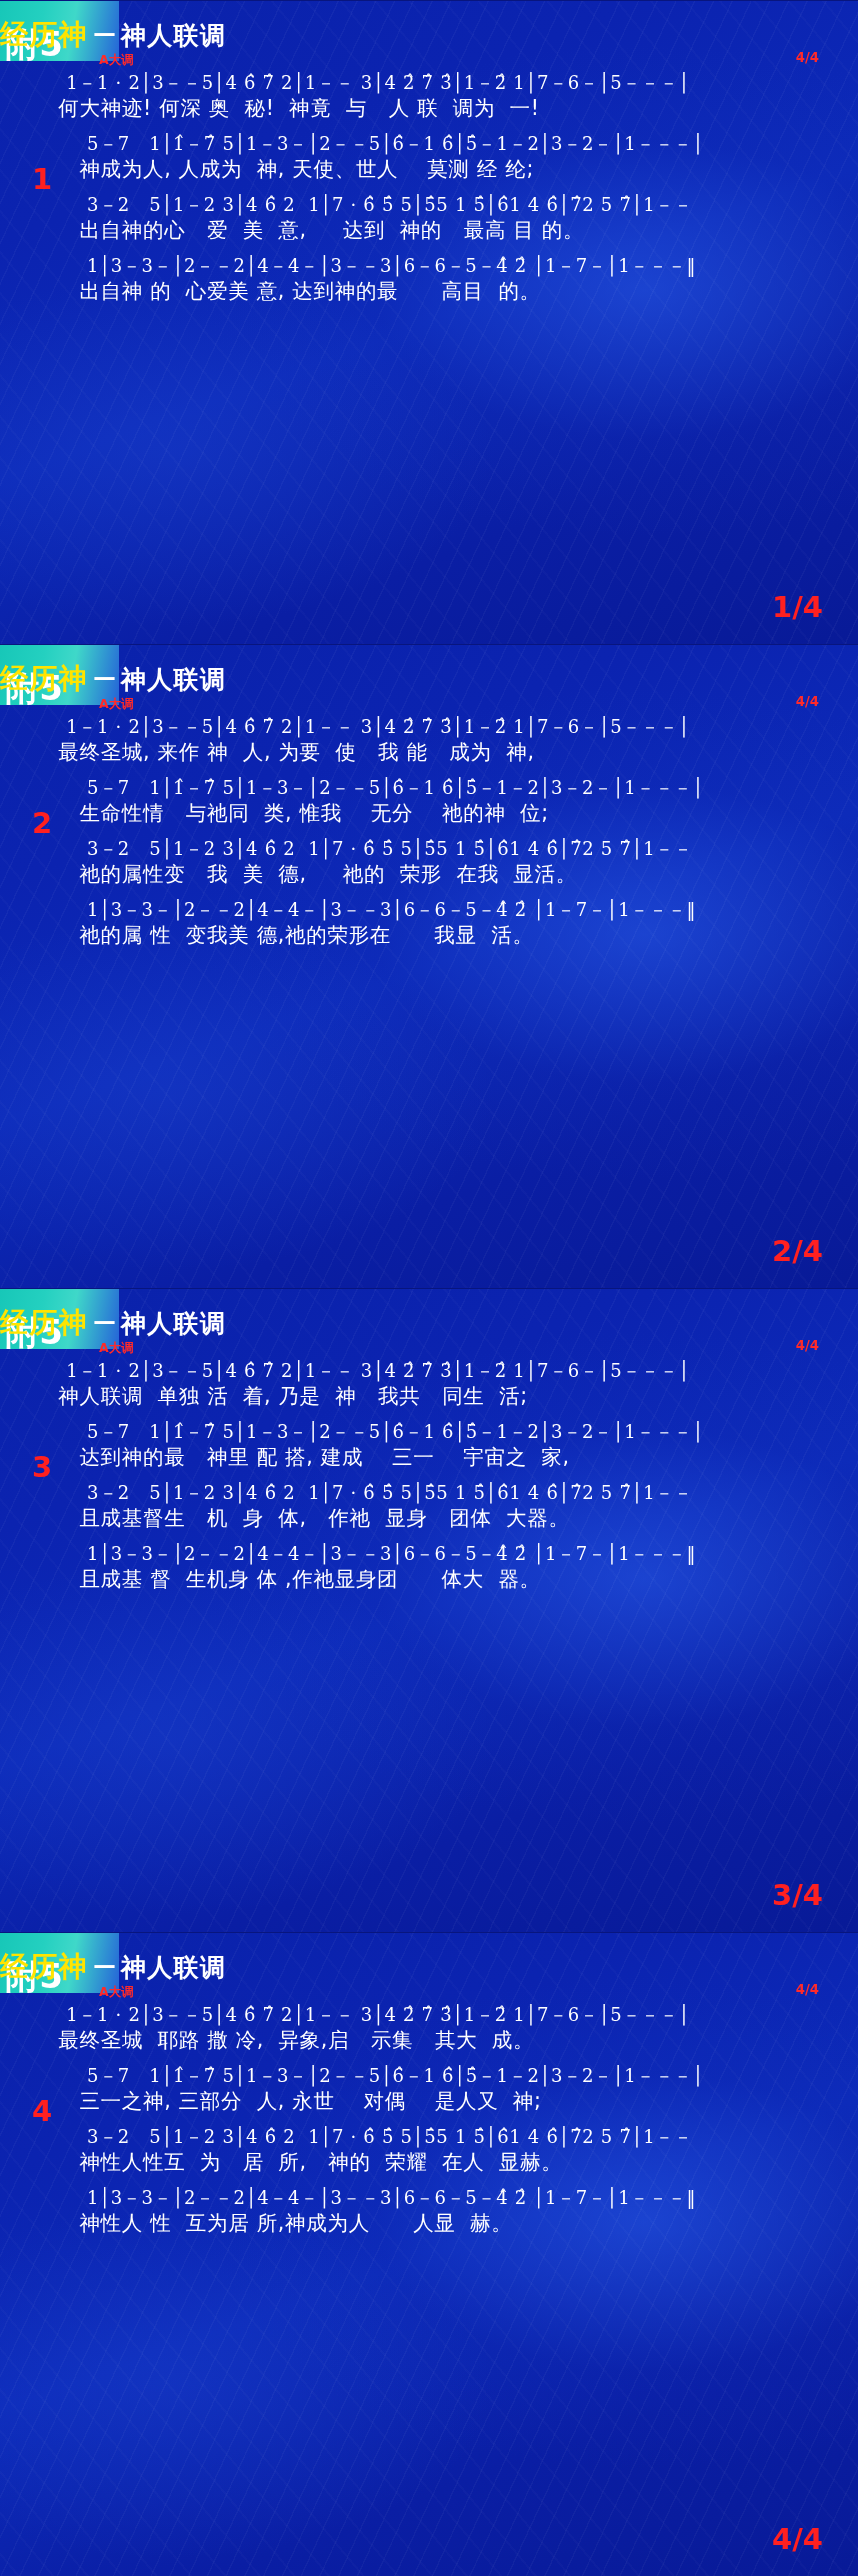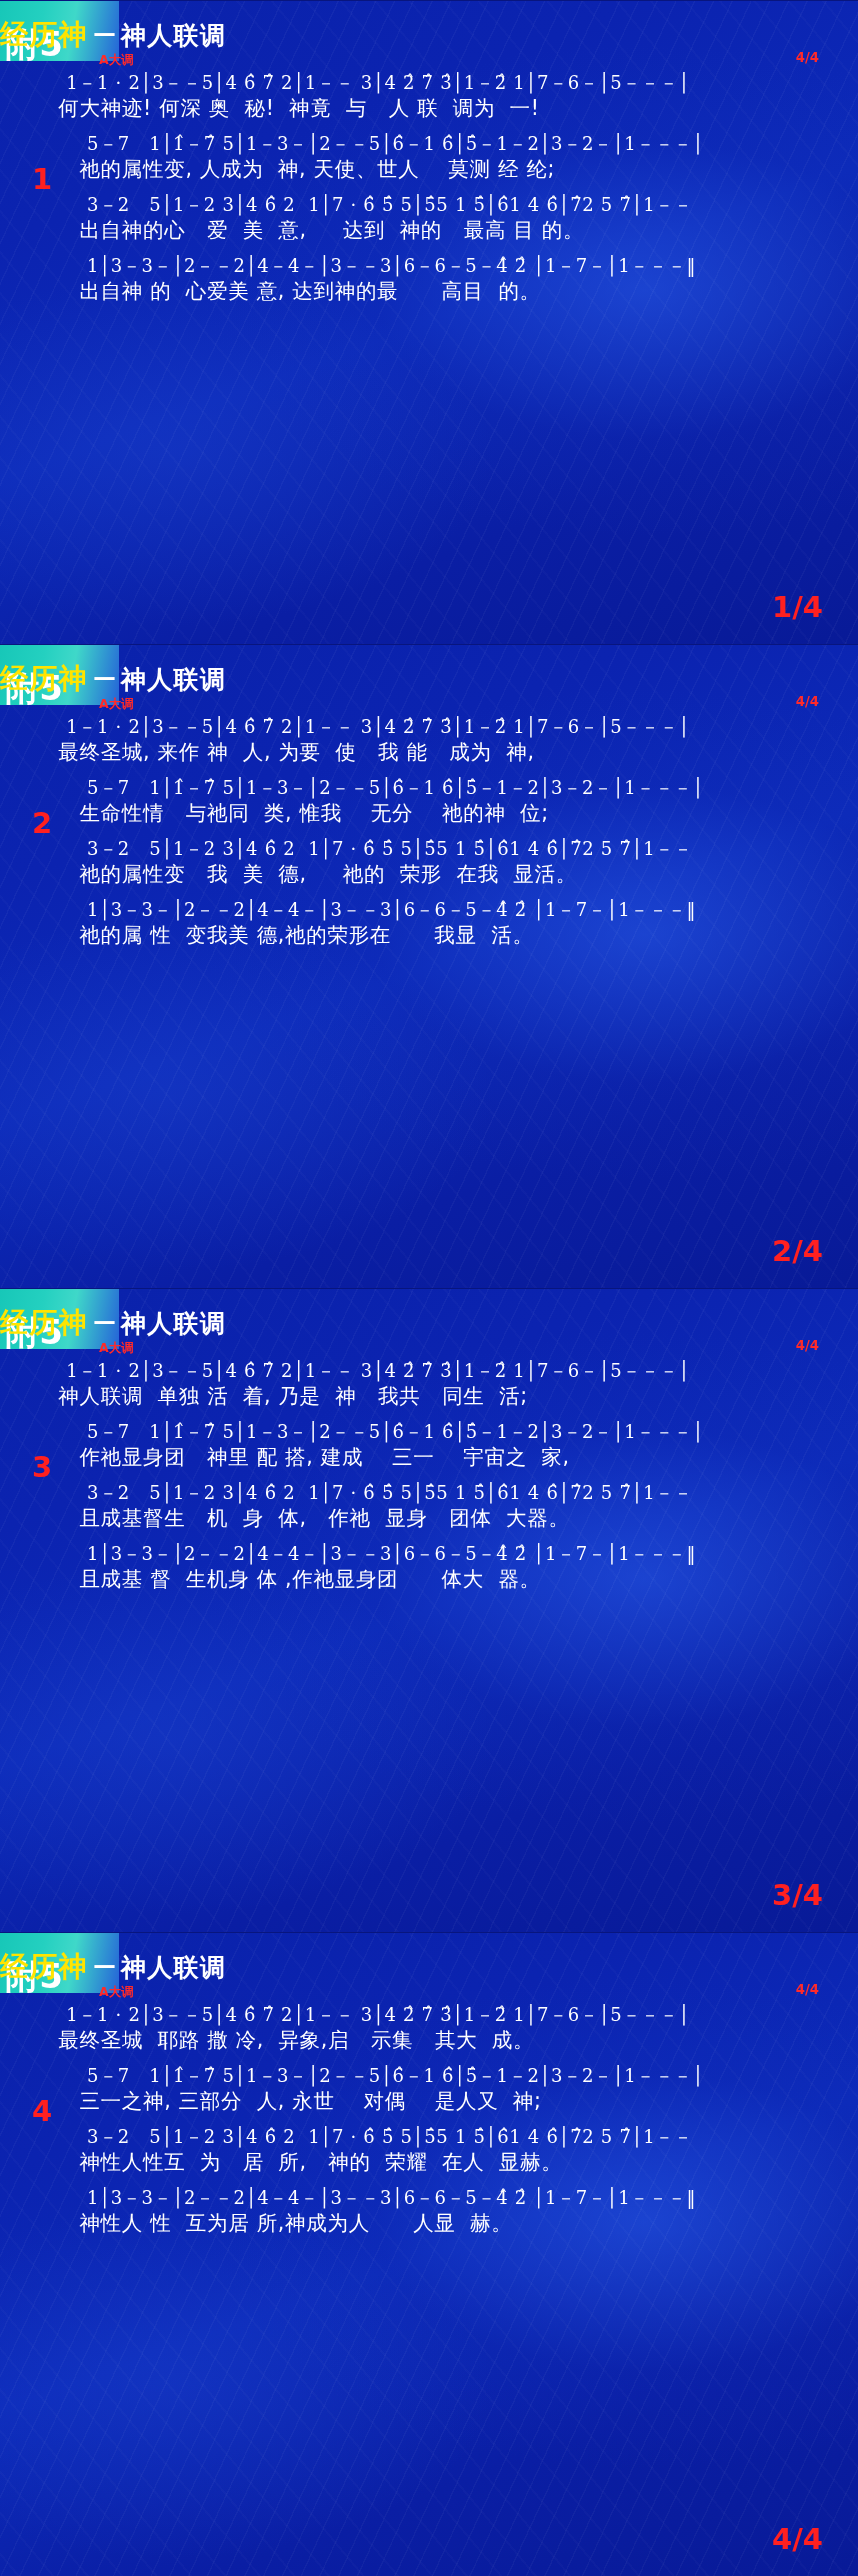--- a/index.html
+++ b/index.html
@@ -182,21 +182,21 @@
     <div class="time-sig">4/4</div>
   </div>
   <div class="verse-num">1</div>
   <div class="block">
     <div class="staff-line">
       <div class="notes">1－1 · 2│3－－5│4 6̂ 7̂ 2│1－－ 3│4 2̂ 7̂ 3̂│1－2̂ 1│7－6－│5－－－│</div>
       <div class="lyrics">何大神迹! 何深 奥  秘!  神竟  与   人 联  调为  一!</div>
     </div>
     <div class="staff-line indent">
       <div class="notes">5－7   1│1̂－7̂ 5│1－3－│2－－5│6̂－1 6̂│5̂－1－2│3－2－│1－－－│</div>
-      <div class="lyrics">祂的属性变, 人成为  神, 天使、世人    莫测 经 纶;</div>
+      <div class="lyrics">神成为人, 人成为  神, 天使、世人    莫测 经 纶;</div>
     </div>
     <div class="staff-line indent">
       <div class="notes">3－2   5│1－2 3│4 6̂ 2  1│7 · 6̂ 5̂ 5│5̂5 1 5̂│6̂1 4 6̂│7̂2 5 7̂│1－－</div>
       <div class="lyrics">出自神的心   爱  美  意,     达到  神的   最高 目 的。</div>
     </div>
     <div class="staff-line last indent">
       <div class="notes">1│3－3－│2－－2│4－4－│3－－3│6－6－5－4̂ 2̂ │1－7－│1－－－‖</div>
       <div class="lyrics">出自神 的  心爱美 意, 达到神的最      高目  的。</div>
     </div>
   </div>
@@ -248,21 +248,21 @@
     <div class="time-sig">4/4</div>
   </div>
   <div class="verse-num">3</div>
   <div class="block">
     <div class="staff-line">
       <div class="notes">1－1 · 2│3－－5│4 6̂ 7̂ 2│1－－ 3│4 2̂ 7̂ 3̂│1－2̂ 1│7－6－│5－－－│</div>
       <div class="lyrics">神人联调  单独 活  着, 乃是  神   我共   同生  活;</div>
     </div>
     <div class="staff-line indent">
       <div class="notes">5－7   1│1̂－7̂ 5│1－3－│2－－5│6̂－1 6̂│5̂－1－2│3－2－│1－－－│</div>
-      <div class="lyrics">作祂显身团   神里 配 搭, 建成    三一    宇宙之  家,</div>
+      <div class="lyrics">达到神的最   神里 配 搭, 建成    三一    宇宙之  家,</div>
     </div>
     <div class="staff-line indent">
       <div class="notes">3－2   5│1－2 3│4 6̂ 2  1│7 · 6̂ 5̂ 5│5̂5 1 5̂│6̂1 4 6̂│7̂2 5 7̂│1－－</div>
       <div class="lyrics">且成基督生   机  身  体,   作祂  显身   团体  大器。</div>
     </div>
     <div class="staff-line last indent">
       <div class="notes">1│3－3－│2－－2│4－4－│3－－3│6－6－5－4̂ 2̂ │1－7－│1－－－‖</div>
       <div class="lyrics">且成基 督  生机身 体 ,作祂显身团      体大  器。</div>
     </div>
   </div>

